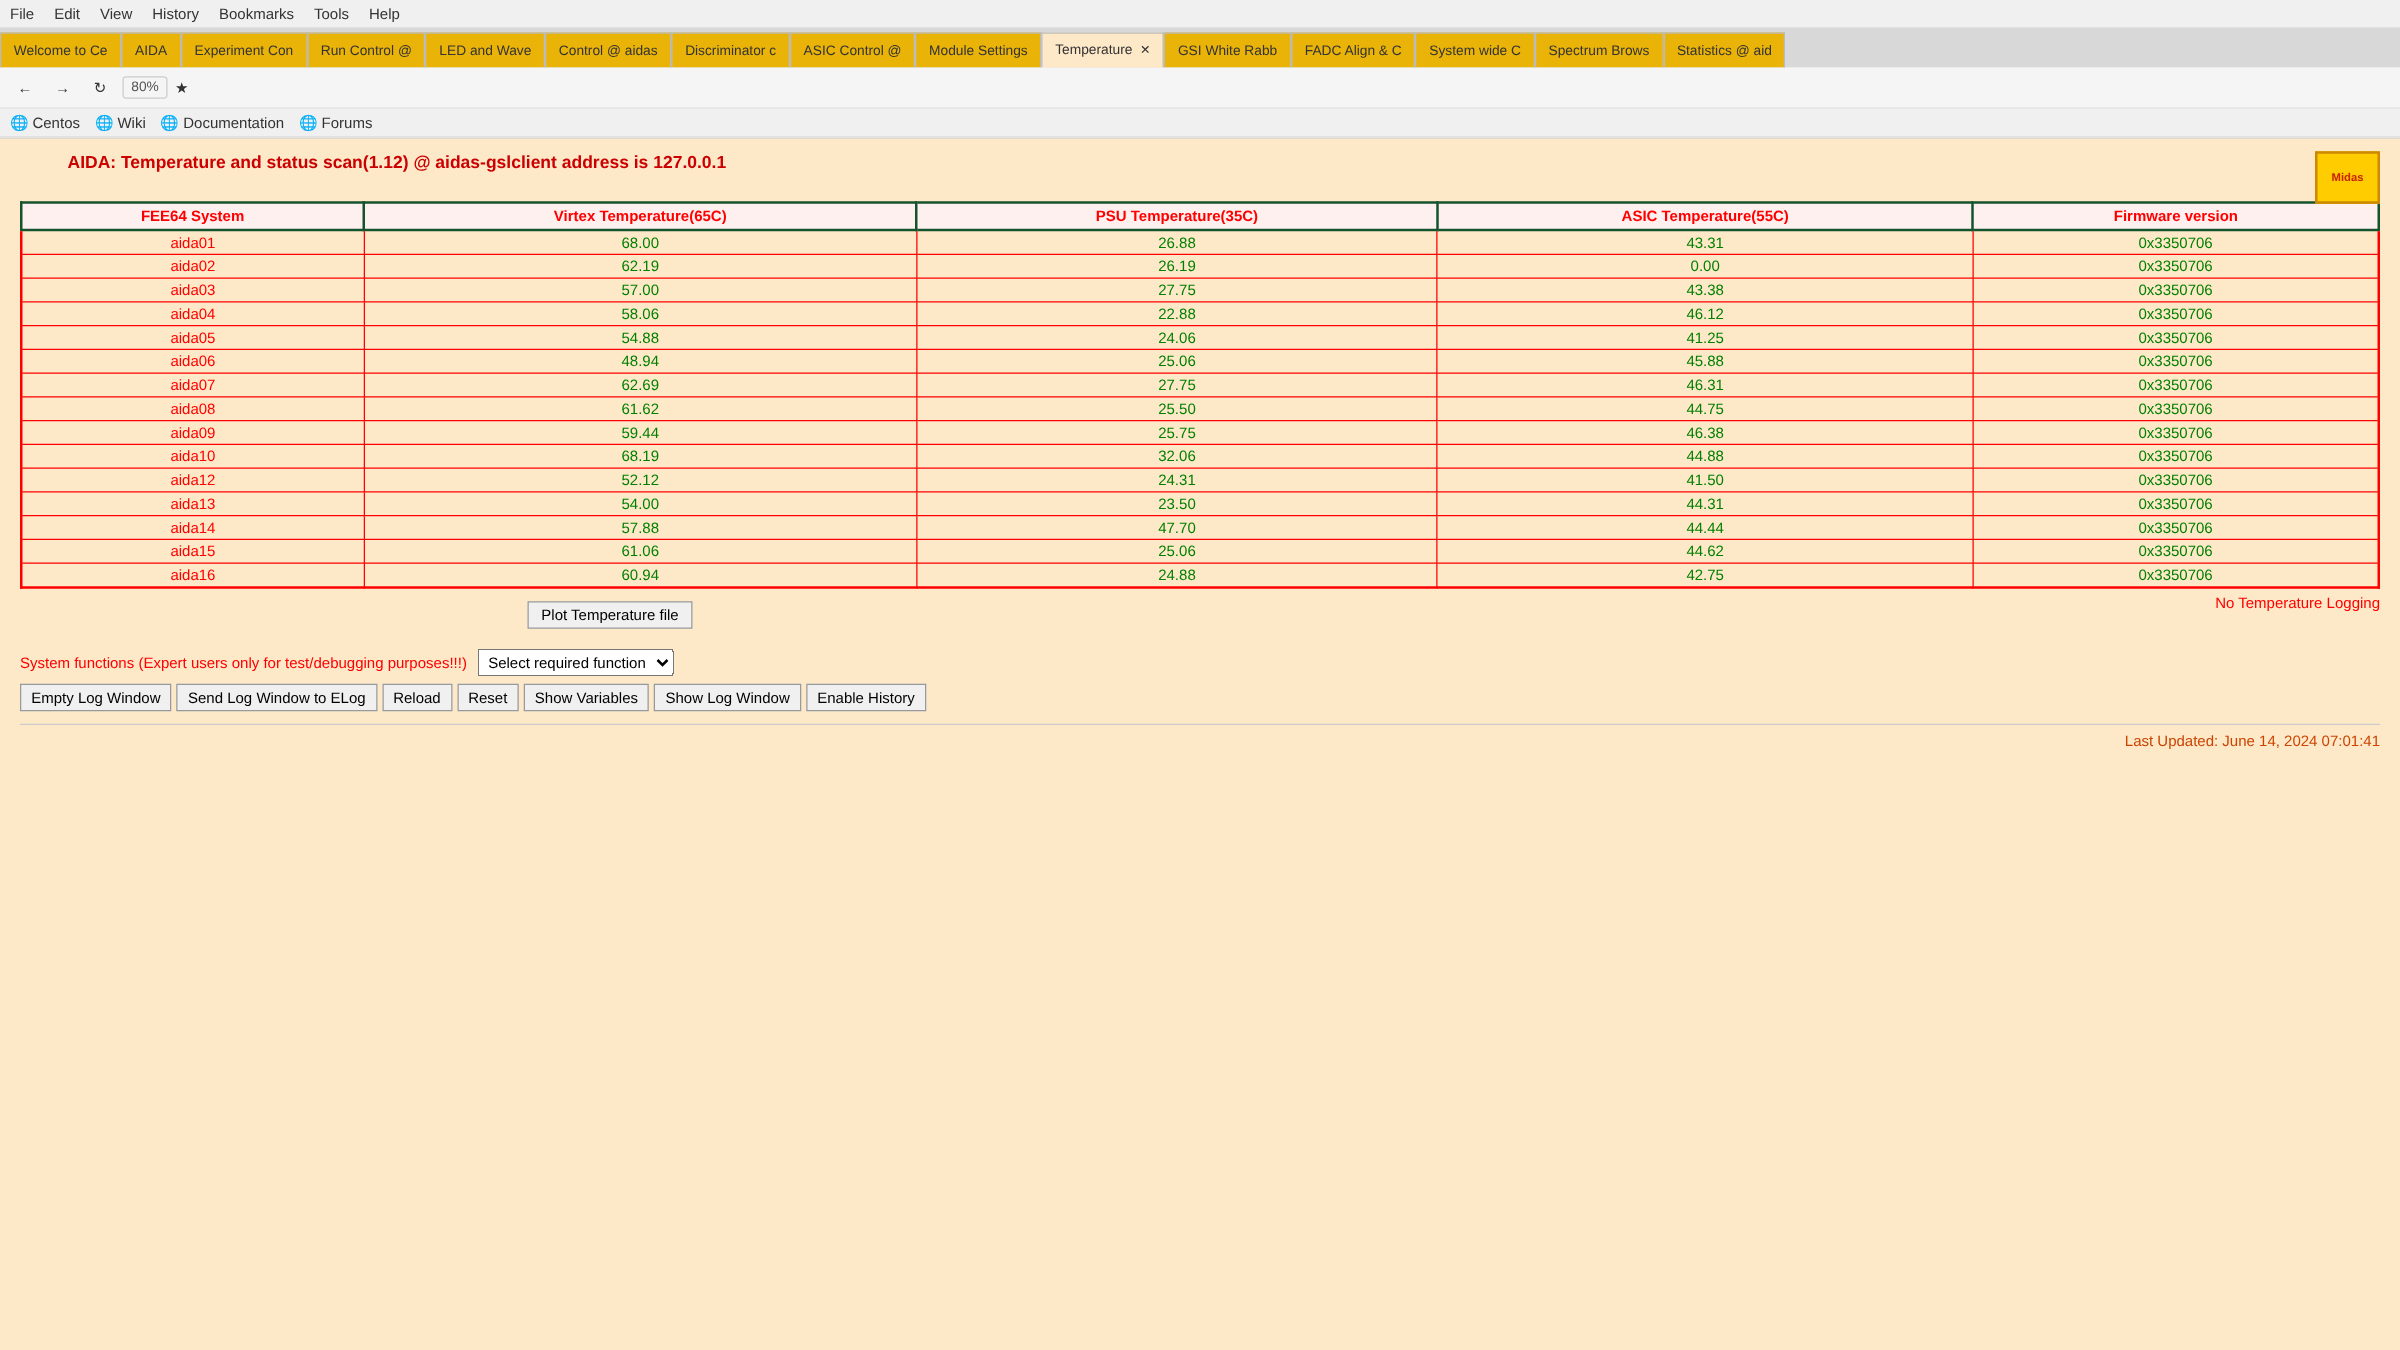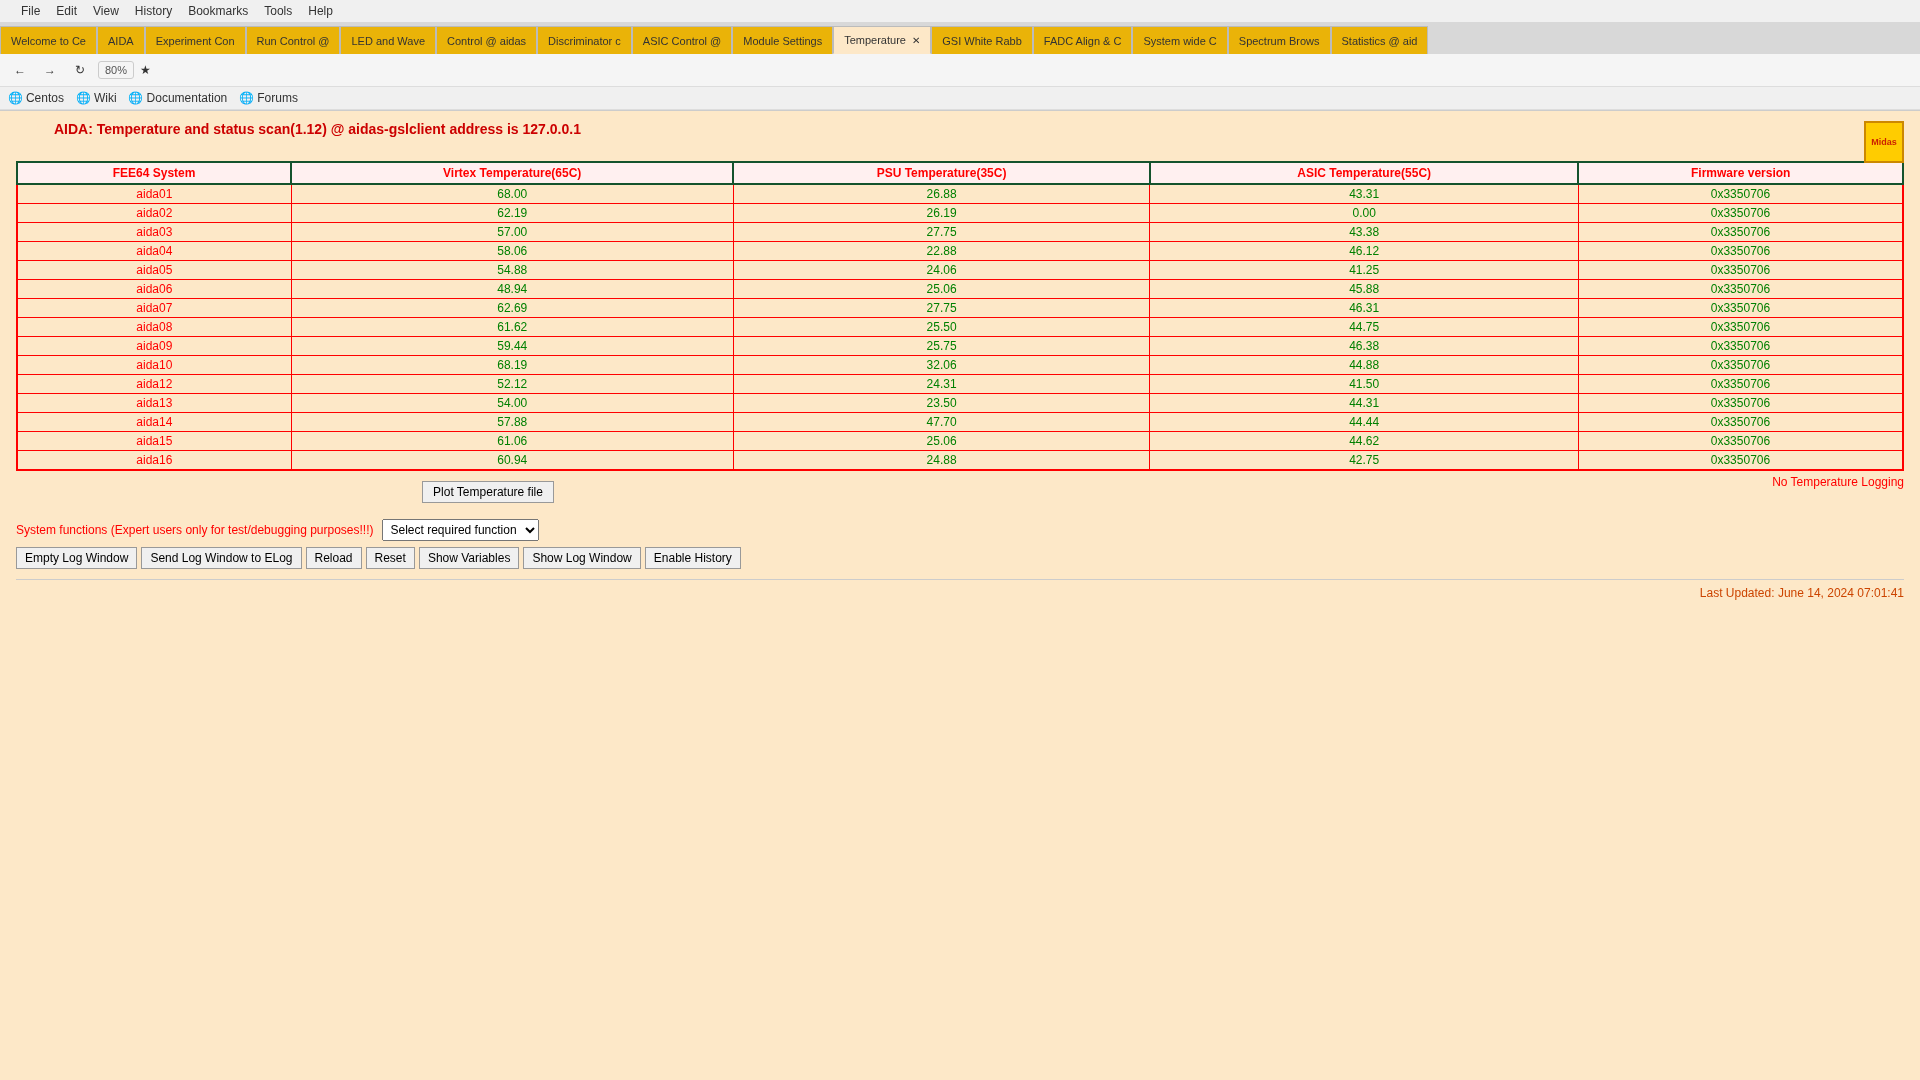--- a/index.html
+++ b/index.html
@@ -1,20 +1,20 @@
 <!DOCTYPE html>
 <html><head>
   <meta charset="utf-8">
   <style>
     * { margin: 0; padding: 0; box-sizing: border-box; }
     body { font-family: Arial, sans-serif; font-size: 12px; background: #fde8c8; color: #333; }
 
     
     .browser-chrome { background: #e8e8e8; border-bottom: 1px solid #ccc; }
-    .menu-bar { display: flex; gap: 16px; padding: 4px 21px; background: #f0f0f0; font-size: 12px; }
+    .menu-bar { display: flex; gap: 16px; padding: 4px 8px; background: #f0f0f0; font-size: 12px; }
     .menu-bar span { cursor: pointer; }
 
     .tab-bar { display: flex; background: #d8d8d8; overflow: hidden; height: 32px; align-items: flex-end; }
     .tab { padding: 4px 10px; background: #eab308; border: 1px solid #bbb; border-bottom: none; font-size: 11px; cursor: pointer; height: 28px; display: flex; align-items: center; white-space: nowrap; max-width: 130px; overflow: hidden; }
     .tab.active { background: #fde8c8; border-bottom: 1px solid #fde8c8; }
     .tab .close { margin-left: 6px; font-size: 10px; }
 
     .address-bar { display: flex; align-items: center; padding: 4px 8px; gap: 6px; background: #f5f5f5; border-bottom: 1px solid #ddd; }
     .nav-btn { width: 24px; height: 24px; display: flex; align-items: center; justify-content: center; cursor: pointer; border-radius: 50%; }
     .url-input { flex: 1; height: 24px; border: 1px solid #ccc; border-radius: 12px; padding: 0 10px; font-size: 12px; background: white; }
@@ -132,21 +132,21 @@
 
 <div class="page-content" style="position:relative;">
   <div class="header-row">
     <div class="page-title">
       <span>AIDA: Temperature and status scan(1.12) @ aidas-gsl</span>
     </div>
     <div class="page-title client-addr">
       <span>client address is 127.0.0.1</span>
     </div>
 
-    <div style="position:absolute; right:0; top:0; width:40px; height:42px; background:#ffcc00; border:2px solid #cc8800; display:flex; align-items:center; justify-content:center;">
+    <div style="position:absolute; right:0; top:0; width:52px; height:42px; background:#ffcc00; border:2px solid #cc8800; display:flex; align-items:center; justify-content:center;">
       <span style="font-weight:bold; font-size:9px; color:#cc2200;">Midas</span>
     </div>
   </div>
 
   <br>
 
   
   <table class="temp-table">
     <thead>
       <tr>

